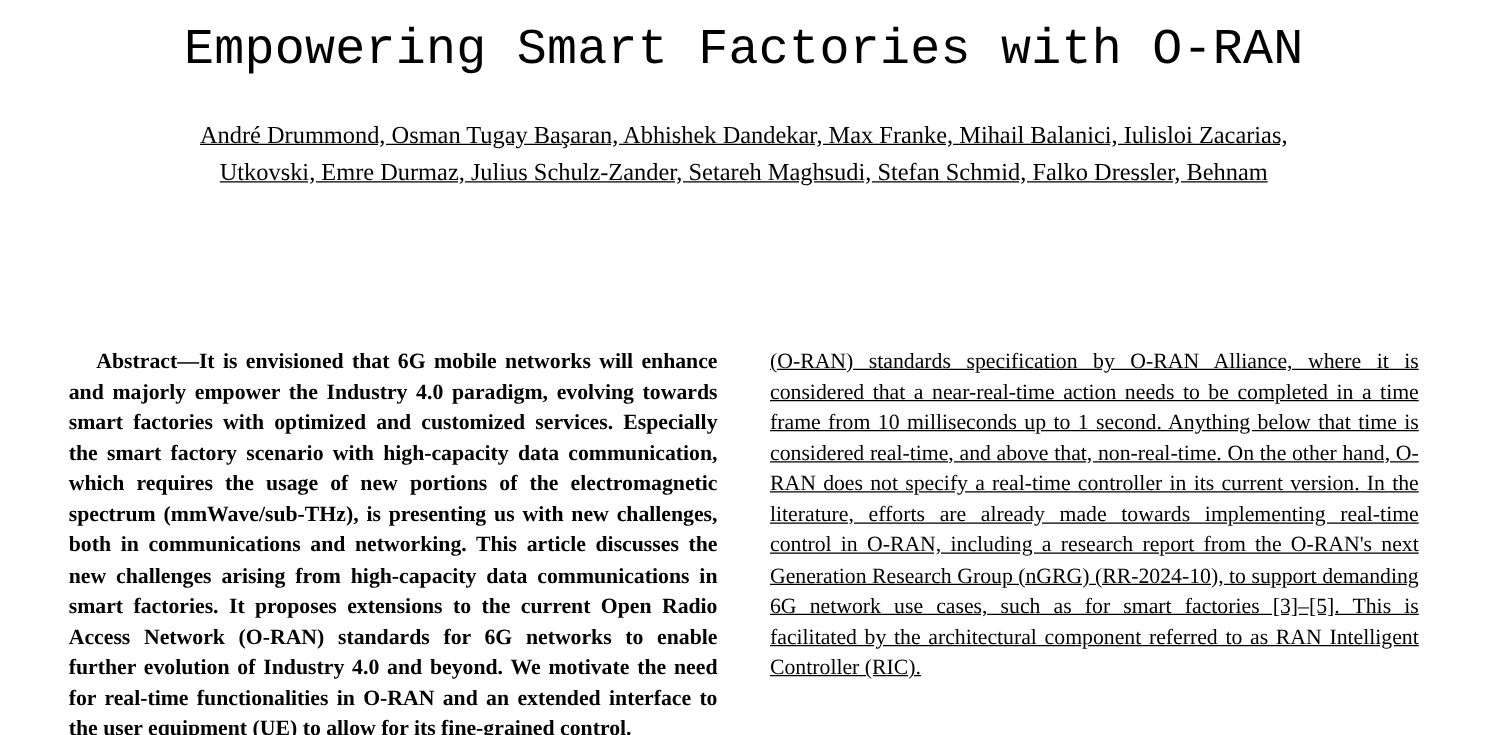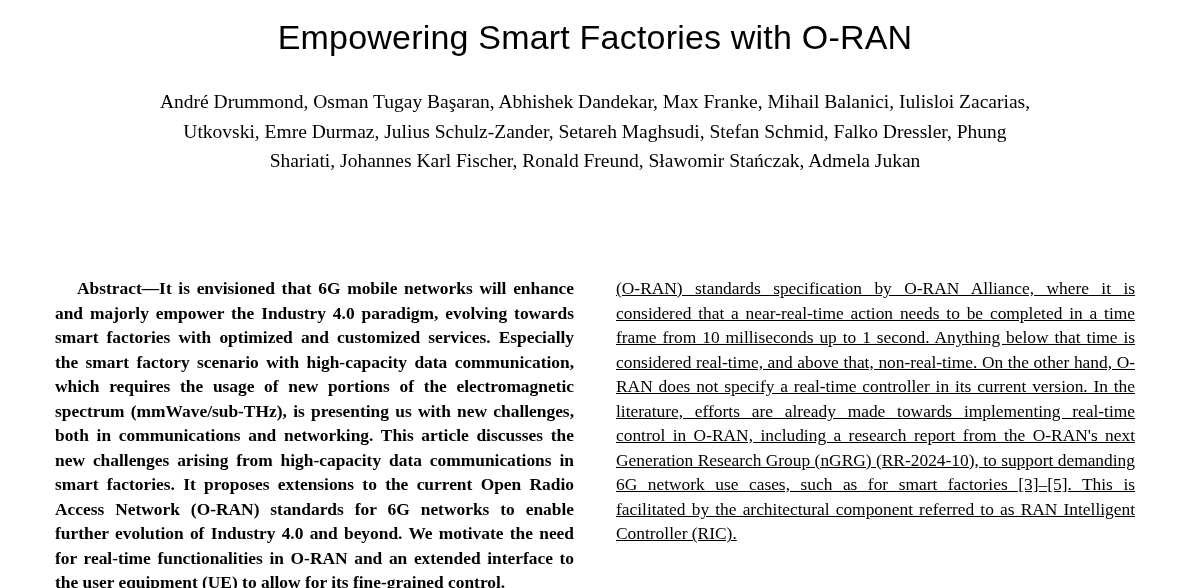--- a/index.html
+++ b/index.html
@@ -16,39 +16,40 @@
   }
   .page {
     position: relative;
     width: 1190px;
     height: 588px;
     box-sizing: border-box;
     padding: 0;
   }
   .title {
     text-align: center;
-    font-size: 34px;
+    font-size: 40px;
     font-weight: normal;
     letter-spacing: 0.2px;
     margin: 18px 0 0 0;
     padding: 0 60px;
     line-height: 1.15;
-    font-family: Liberation Sans, sans-serif;
+    font-family: Liberation Mono, monospace;
   }
   .authors {
     margin: 30px auto 0 auto;
     width: 1076px;
     text-align: center;
     font-size: 19.5px;
     line-height: 1.52;
     font-family: "Liberation Serif", serif;
   }
   .authors .line {
     display: block;
     white-space: nowrap;
+    text-decoration: underline;
   }
   .columns {
     position: absolute;
     top: 258px;
     left: 55px;
     width: 1080px;
     display: flex;
     gap: 42px;
   }
   .col {
@@ -77,22 +78,21 @@
 </style>
 </head>
 <body>
 
 <div class="page">
 
   <h1 class="title">Empowering Smart Factories with O-RAN</h1>
 
   <div class="authors">
     <span class="line">André Drummond, Osman Tugay Başaran, Abhishek Dandekar, Max Franke, Mihail Balanici, Iulisloi Zacarias,</span>
-    <span class="line">Utkovski, Emre Durmaz, Julius Schulz-Zander, Setareh Maghsudi, Stefan Schmid, Falko Dressler, Phung</span>
-    <span class="line">Shariati, Johannes Karl Fischer, Ronald Freund, Sławomir Stańczak, Admela Jukan</span>
+    <span class="line">Utkovski, Emre Durmaz, Julius Schulz-Zander, Setareh Maghsudi, Stefan Schmid, Falko Dressler, Behnam</span>
   </div>
 
   <div class="columns">
 
     <div class="col left">
       <p class="p-indent"><span class="abstract-lead">Abstract—</span><span>It is envisioned that 6G mobile networks will enhance and majorly empower the Industry 4.0 paradigm, evolving towards smart factories with optimized and customized services. Especially the smart factory scenario with high-capacity data communication, which requires the usage of new portions of the electromagnetic spectrum (mmWave/sub-THz), is presenting us with new challenges, both in communications and networking. This article discusses the new challenges arising from high-capacity data communications in smart factories. It proposes extensions to the current Open Radio Access Network (O-RAN) standards for 6G networks to enable further evolution of Industry 4.0 and beyond. We motivate the need for real-time functionalities in O-RAN and an extended interface to the user equipment (UE) to allow for its fine-grained control.</span></p>
     </div>
 
     <div class="col right">
       <p class="p-flush">(O-RAN) standards specification by O-RAN Alliance, where it is considered that a near-real-time action needs to be completed in a time frame from 10 milliseconds up to 1 second. Anything below that time is considered real-time, and above that, non-real-time. On the other hand, O-RAN does not specify a real-time controller in its current version. In the literature, efforts are already made towards implementing real-time control in O-RAN, including a research report from the O-RAN's next Generation Research Group (nGRG) (RR-2024-10), to support demanding 6G network use cases, such as for smart factories [3]–[5]. This is facilitated by the architectural component referred to as RAN Intelligent Controller (RIC).</p>

